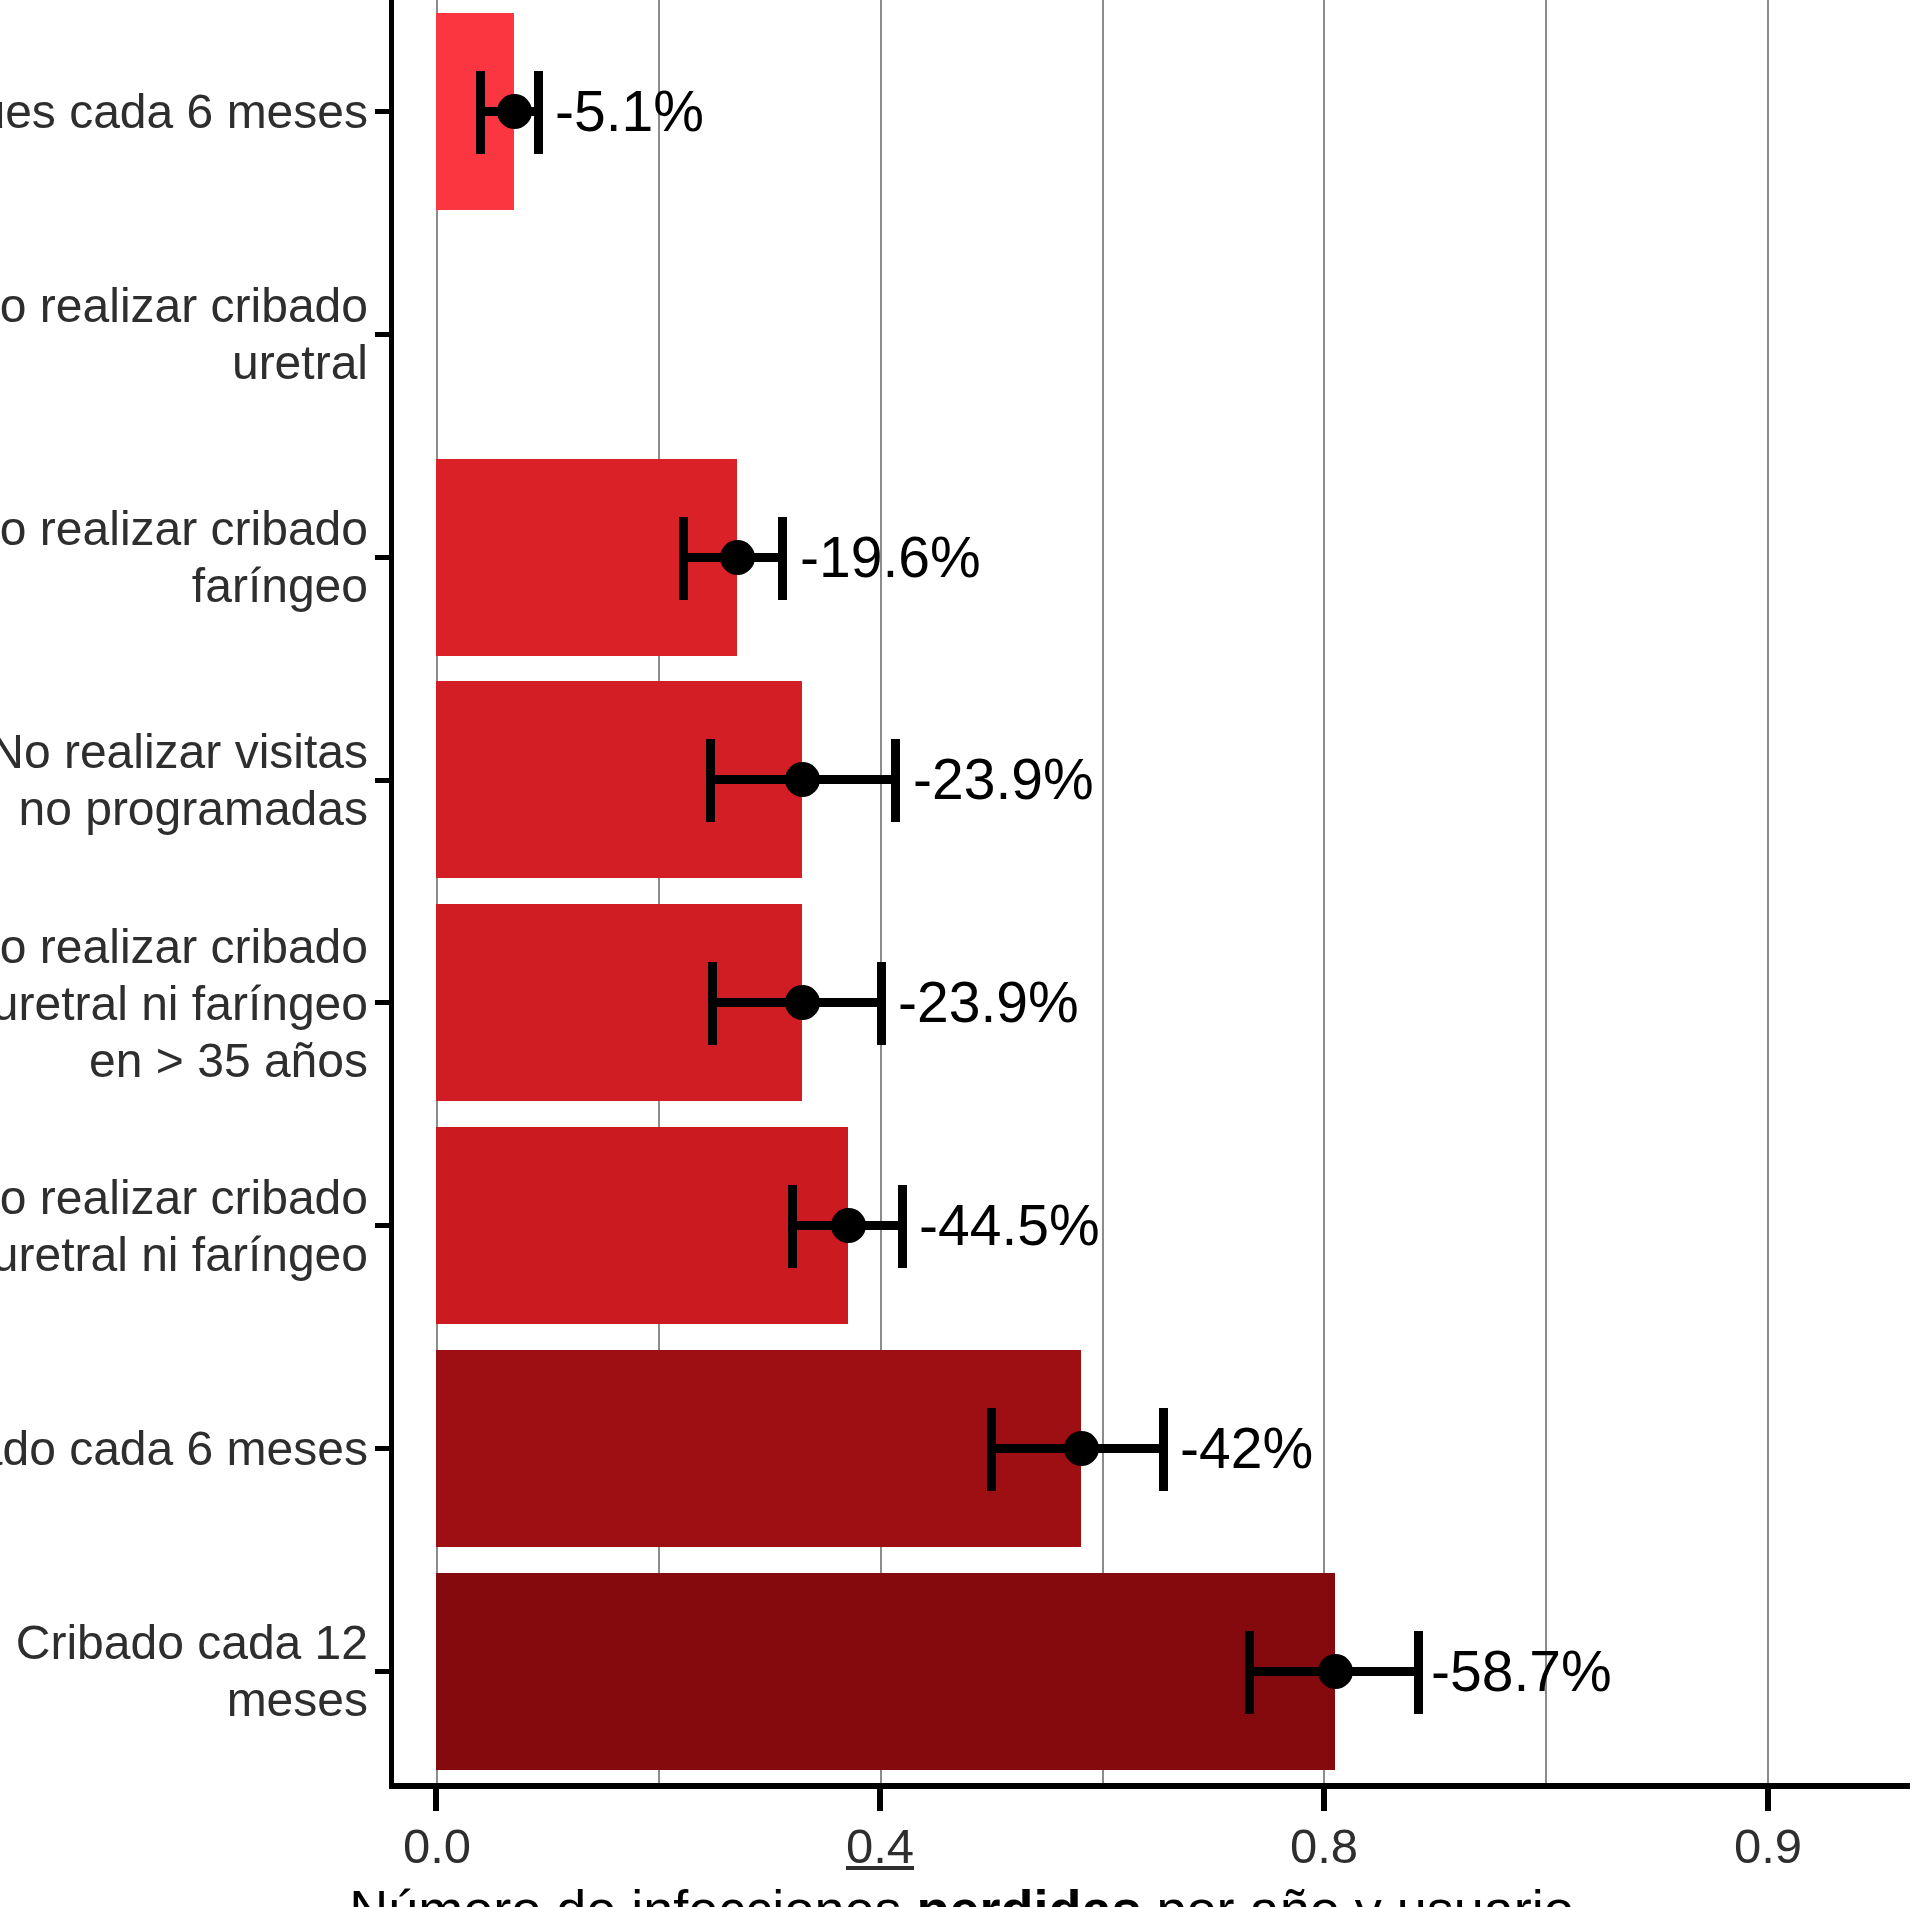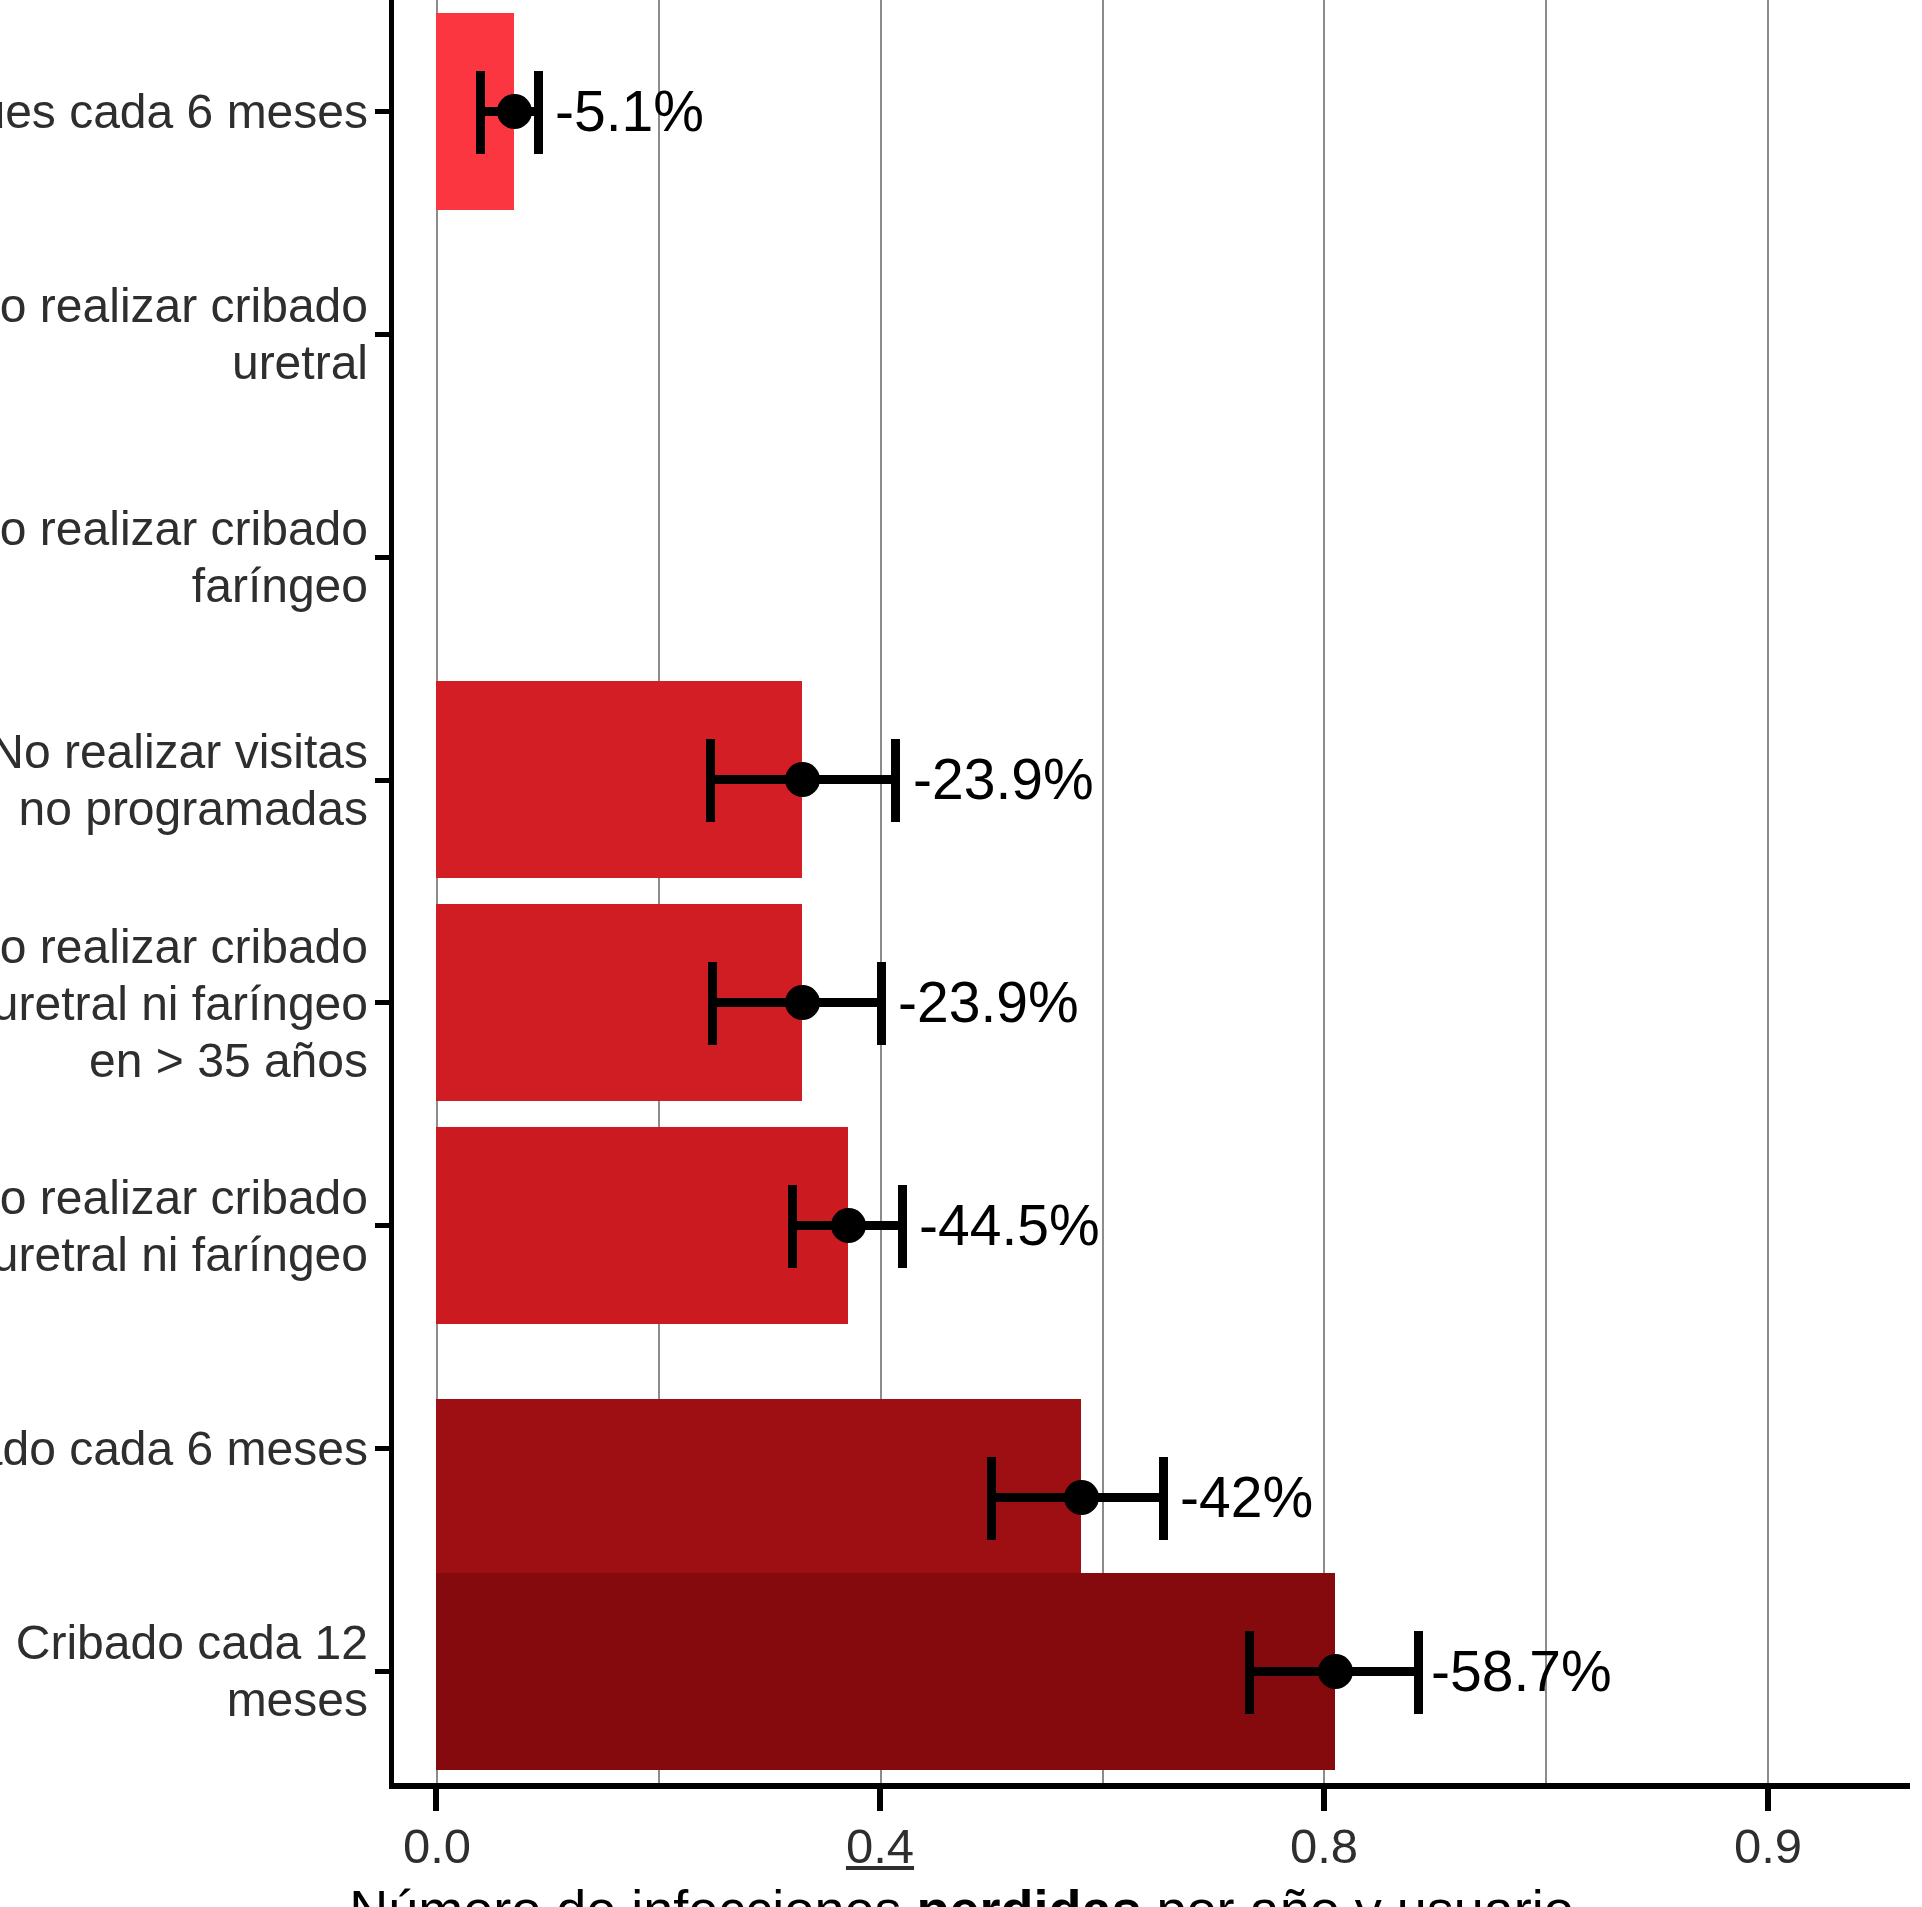--- a/index.html
+++ b/index.html
@@ -169,20 +169,30 @@
       <div class="cat-row" style="top: 0px; height: 223px;">
         <div class="bar" style="left: 45px; width: 78px; background: rgb(251, 54, 64);"></div>
         <div class="err" style="left: 0px; width: 1518px;">
           <div class="err-line" style="left: 90px; width: 58px;"></div>
           <div class="err-cap" style="left: 85px;"></div>
           <div class="err-cap" style="left: 143px;"></div>
           <div class="err-dot" style="left: 106px;"></div>
           <div class="err-label" style="left: 164px;">-5.1%</div>
         </div>
       </div>
+      <div class="cat-row" style="top: 446px; height: 223px;">
+        <div class="bar" style="left: 45px; width: 301px; background: rgb(219, 33, 40);"></div>
+        <div class="err" style="left: 0px; width: 1518px;">
+          <div class="err-line" style="left: 293px; width: 99px;"></div>
+          <div class="err-cap" style="left: 288px;"></div>
+          <div class="err-cap" style="left: 387px;"></div>
+          <div class="err-dot" style="left: 329px;"></div>
+          <div class="err-label" style="left: 409px;">-19.6%</div>
+        </div>
+      </div>
       <div class="cat-row" style="top: 668px; height: 223px;">
         <div class="bar" style="left: 45px; width: 366px; background: rgb(212, 30, 37);"></div>
         <div class="err" style="left: 0px; width: 1518px;">
           <div class="err-line" style="left: 320px; width: 185px;"></div>
           <div class="err-cap" style="left: 315px;"></div>
           <div class="err-cap" style="left: 500px;"></div>
           <div class="err-dot" style="left: 394px;"></div>
           <div class="err-label" style="left: 522px;">-23.9%</div>
         </div>
       </div>
@@ -199,21 +209,21 @@
       <div class="cat-row" style="top: 1114px; height: 223px;">
         <div class="bar" style="left: 45px; width: 412px; background: rgb(204, 26, 33);"></div>
         <div class="err" style="left: 0px; width: 1518px;">
           <div class="err-line" style="left: 402px; width: 110px;"></div>
           <div class="err-cap" style="left: 397px;"></div>
           <div class="err-cap" style="left: 507px;"></div>
           <div class="err-dot" style="left: 440px;"></div>
           <div class="err-label" style="left: 528px;">-44.5%</div>
         </div>
       </div>
-      <div class="cat-row" style="top: 1386px; height: 223px;">
+      <div class="cat-row" style="top: 1337px; height: 223px;">
         <div class="bar" style="left: 45px; width: 645px; background: rgb(158, 15, 19);"></div>
         <div class="err" style="left: 0px; width: 1518px;">
           <div class="err-line" style="left: 600px; width: 172px;"></div>
           <div class="err-cap" style="left: 596px;"></div>
           <div class="err-cap" style="left: 768px;"></div>
           <div class="err-dot" style="left: 673px;"></div>
           <div class="err-label" style="left: 789px;">-42%</div>
         </div>
       </div>
       <div class="cat-row" style="top: 1560px; height: 223px;">

